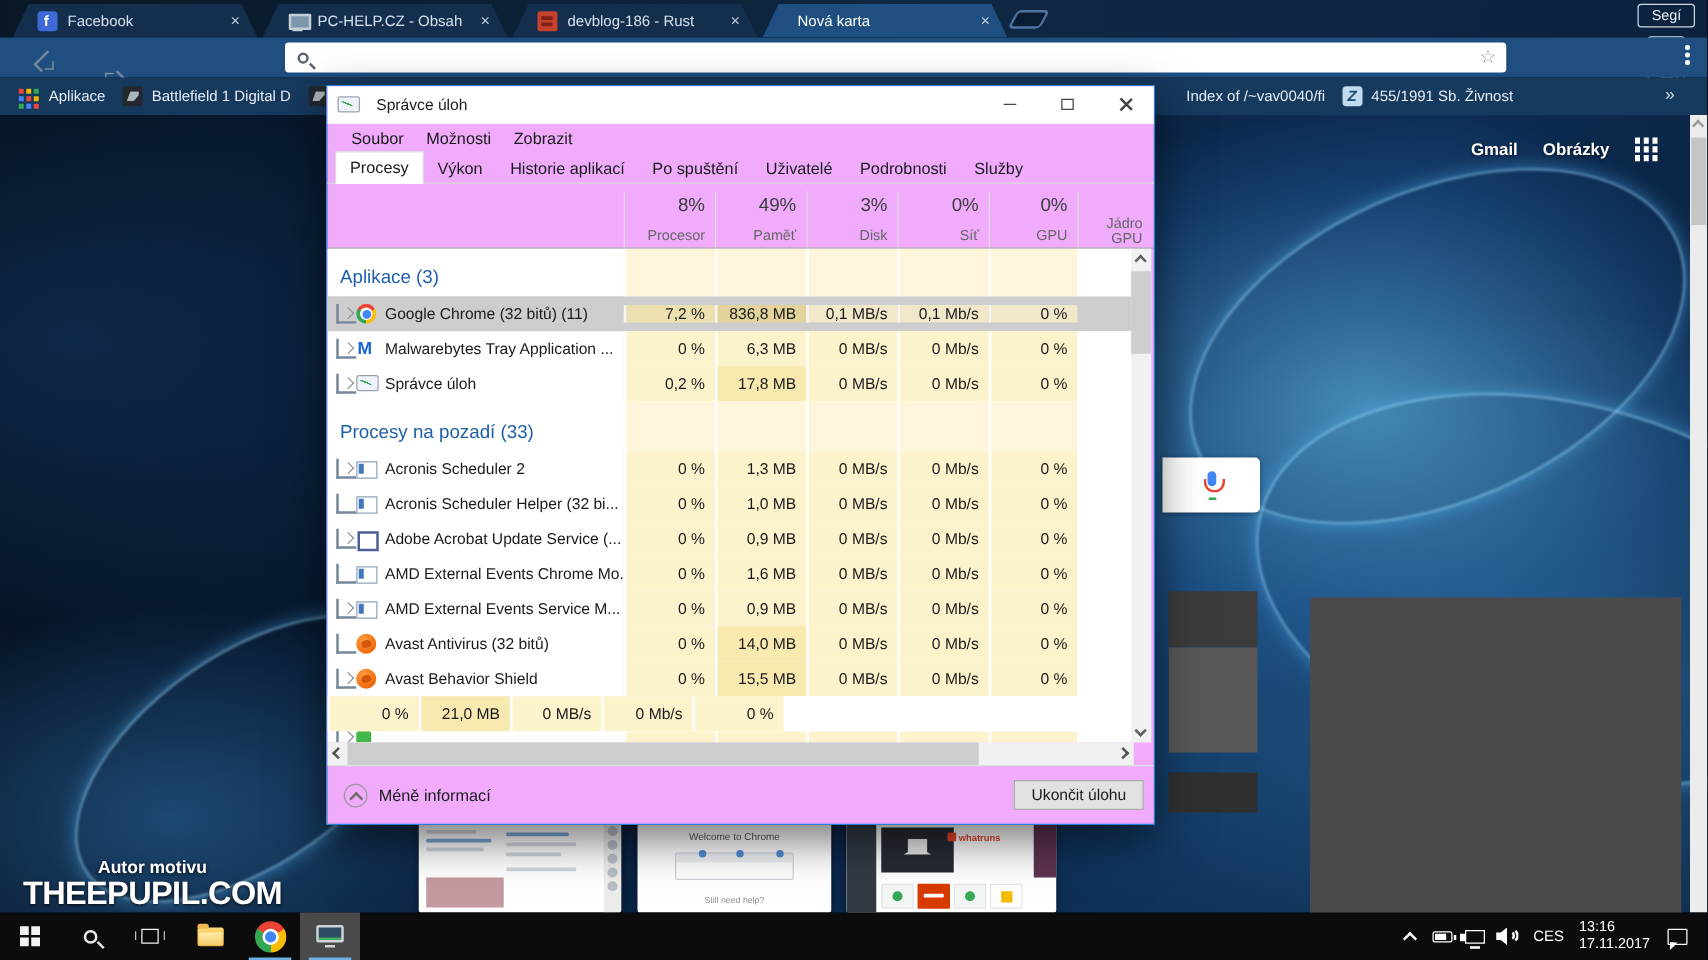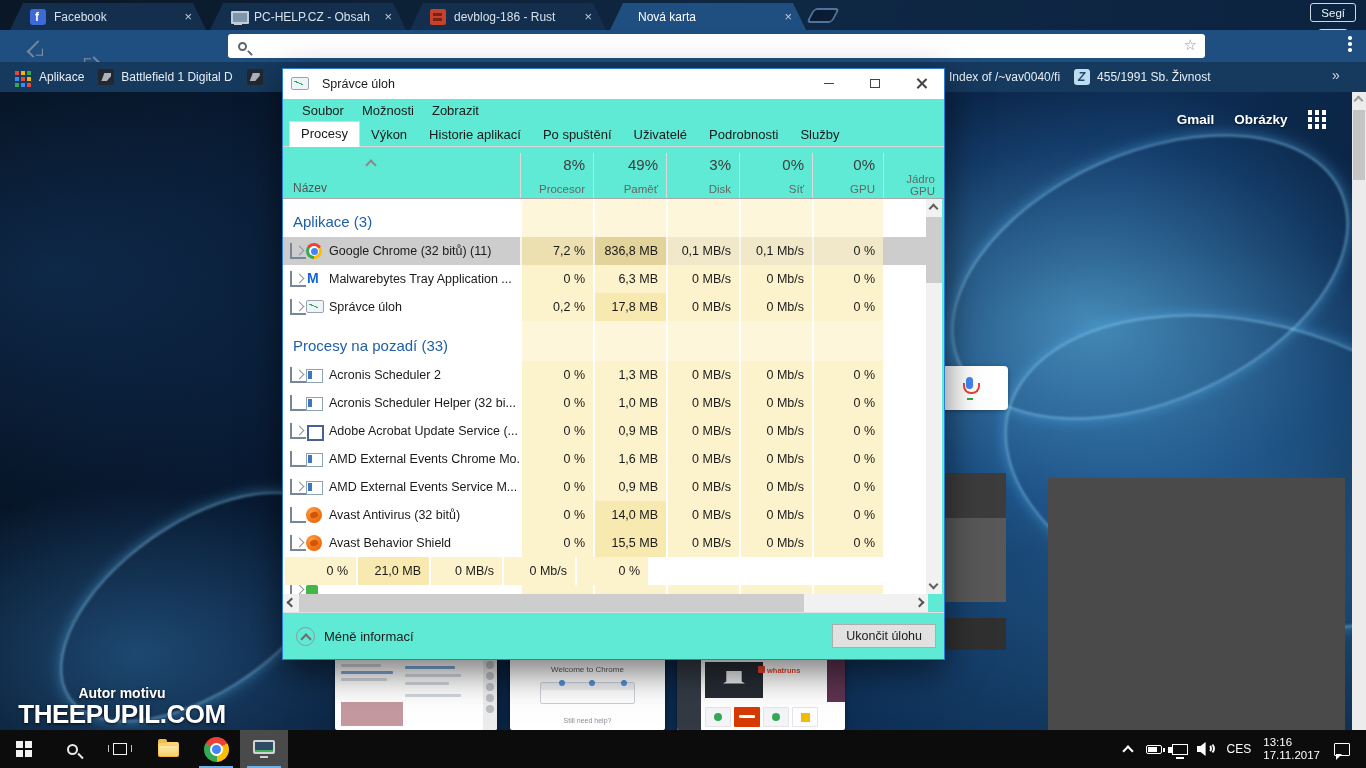--- a/index.html
+++ b/index.html
@@ -131,21 +131,21 @@
 .t-g::after{content:"";position:absolute;left:8px;top:5px;width:8px;height:8px;border-radius:50%;background:#35a85a;}
 .t-office{background:#d83b01;position:relative;}
 .t-office::after{content:"";position:absolute;left:5px;top:8px;width:16px;height:3px;background:#fff;border-radius:1px;}
 .t-keep{background:#fff;border:1px solid #e3e5e8;position:relative;}
 .t-keep::after{content:"";position:absolute;left:8px;top:5px;width:9px;height:9px;background:#f5bb00;}
 .ntp-scroll{position:absolute;right:0;top:0;width:14px;height:100%;background:#ececec;}
 .ntp-scroll .arr{position:absolute;left:3px;top:5px;width:7px;height:7px;border-left:2px solid #9a9a9a;border-top:2px solid #9a9a9a;transform:rotate(45deg);}
 .ntp-thumb{position:absolute;left:1px;top:18px;width:12px;height:70px;background:#c5c5c5;}
 
 
-.tm{position:absolute;left:282px;top:68px;width:663px;height:592px;background:#5eead4;border:1px solid #2b7cd3;box-shadow:0 12px 34px rgba(0,0,0,.55);z-index:30;}
+.tm{position:absolute;left:261px;top:68px;width:663px;height:592px;background:#f0abfc;border:1px solid #2b7cd3;box-shadow:0 12px 34px rgba(0,0,0,.55);z-index:30;}
 .tm-titlebar{position:absolute;left:0;top:0;width:100%;height:30px;background:#fff;display:flex;align-items:center;}
 .tm-title{font-size:12.5px;color:#1a1a1a;margin-left:8px;}
 .tm-capbtns{position:absolute;right:0;top:0;display:flex;height:29px;}
 .tm-cap{width:46px;height:29px;display:flex;align-items:center;justify-content:center;}
 .tg-min{width:10px;height:1.5px;background:#444;}
 .tg-max{width:10px;height:9px;border:1.2px solid #444;}
 .tg-x{position:relative;width:11px;height:11px;}
 .tg-x::before,.tg-x::after{content:"";position:absolute;left:5px;top:-1px;width:1.6px;height:13px;background:#444;}
 .tg-x::before{transform:rotate(45deg);}.tg-x::after{transform:rotate(-45deg);}
 .tm-menubar{position:absolute;left:0;top:30px;width:100%;height:23px;display:flex;align-items:center;padding-left:10px;gap:0;}
@@ -173,21 +173,21 @@
 .chev.hide::after{display:none;}
 .pic{flex:0 0 16px;height:16px;position:relative;margin-right:7px;}
 .pname{font-size:12.5px;color:#1a1a1a;white-space:nowrap;overflow:hidden;}
 .tcell{width:73px;border-left:2px solid #fff;font-size:12.5px;color:#1a1a1a;text-align:right;padding-right:8px;display:flex;align-items:center;justify-content:flex-end;}
 .tcell:nth-of-type(6){width:71px;}
 .tfill{flex:1;background:#fff;}
 .h0{background:#fdf6da;}
 .h1{background:#fcf2cb;}
 .h2{background:#f8e9b0;}
 .h3{background:#eedc97;}
-.trow.sel{background:#cdcdcd;}
+.trow.sel{background:#cdcdcd;align-items:center;}
 .trow.sel .tfill{background:#cdcdcd;}
 .trow.sel .tcell{filter:saturate(.85) brightness(.96);}
 .trow.partial{height:9px;overflow:hidden;}
 .ic-green{flex:0 0 12px;height:12px;background:#43b649;margin:2px 9px 0 0;border-radius:2px;}
 
 .ic-chrome{border-radius:50%;background:conic-gradient(from -60deg,#ea4335 0 120deg,#fbbc05 120deg 240deg,#34a853 240deg 360deg);}
 .ic-chrome::before{content:"";position:absolute;left:3px;top:3px;width:10px;height:10px;border-radius:50%;background:#fff;}
 .ic-chrome::after{content:"";position:absolute;left:4.5px;top:4.5px;width:7px;height:7px;border-radius:50%;background:#4285f4;}
 .ic-malwarebytes::after{content:"M";position:absolute;left:1px;top:-1px;font-size:14px;font-weight:800;color:#1464d2;}
 .ic-taskmgr{width:16px;}
@@ -439,24 +439,20 @@
     <div class="tm-tabrow" id="tmtabs">
         <div class="tm-tab active">Procesy</div>
         <div class="tm-tab">Výkon</div>
         <div class="tm-tab">Historie aplikací</div>
         <div class="tm-tab">Po spuštění</div>
         <div class="tm-tab">Uživatelé</div>
         <div class="tm-tab">Podrobnosti</div>
         <div class="tm-tab">Služby</div>
       </div>
     <div class="tm-header">
-      <div class="tm-namehdr">
-        <span class="sortcaret"></span>
-        <span class="nh">Název</span>
-      </div>
       <div class="tm-cols" id="tmcols">
           <div class="tm-col" style="width: 73px;">
             <div class="tm-col-usage">8%</div>
             <div class="tm-col-label">Procesor</div>
           </div>
           <div class="tm-col" style="width: 73px;">
             <div class="tm-col-usage">49%</div>
             <div class="tm-col-label">Paměť</div>
           </div>
           <div class="tm-col" style="width: 73px;">

